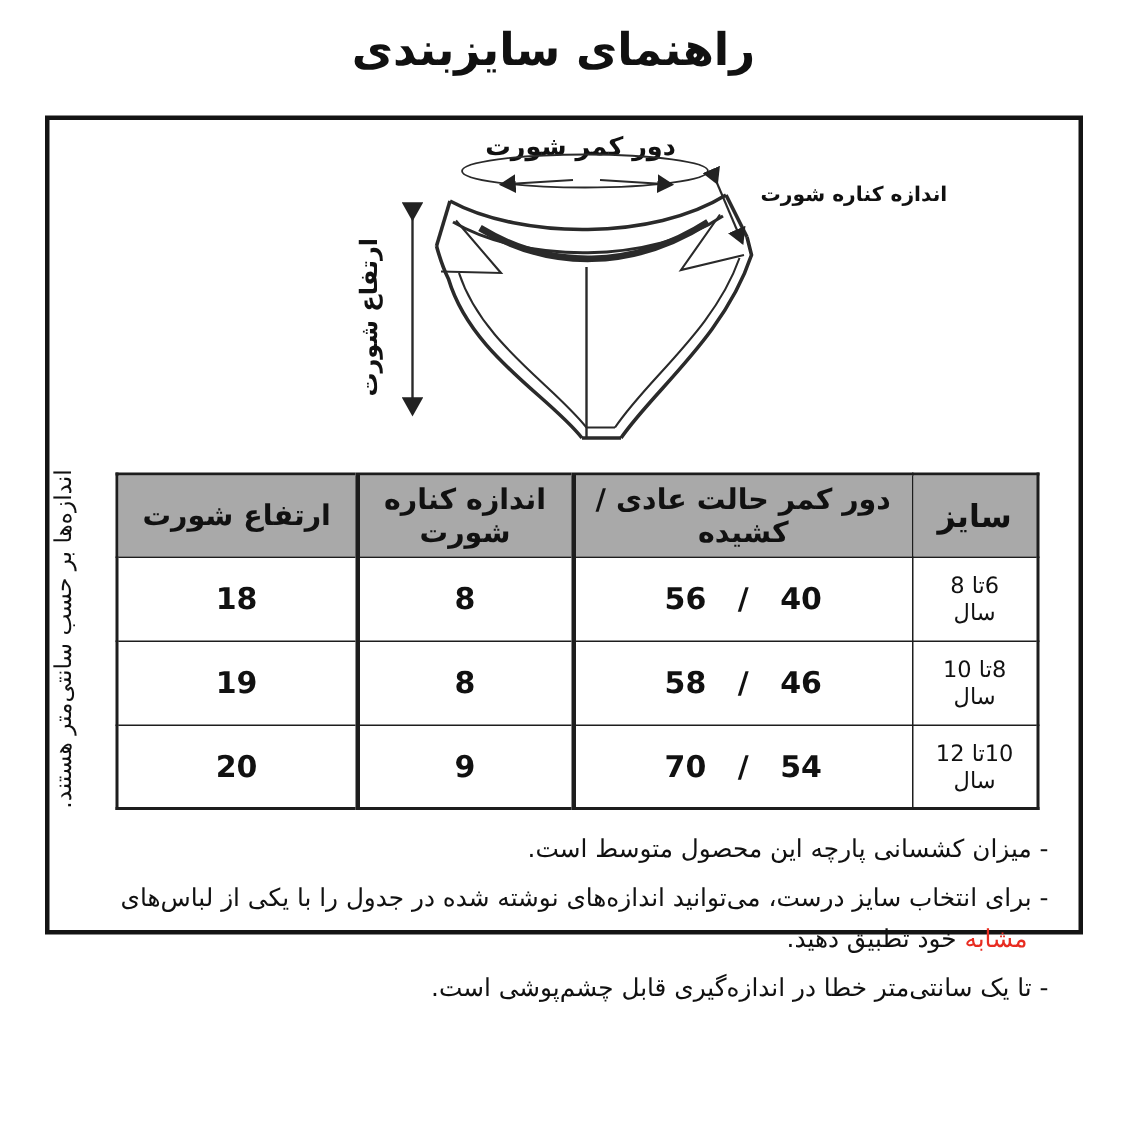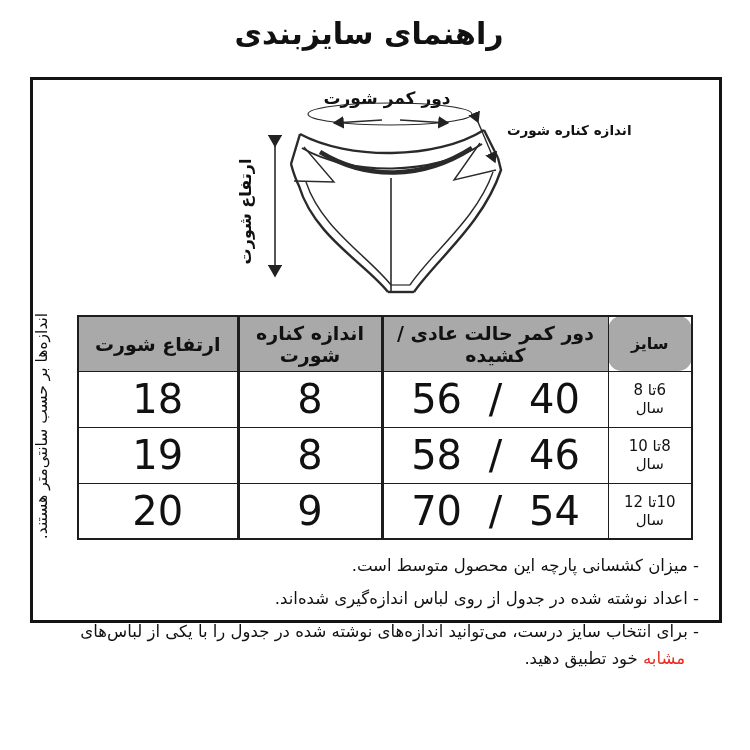--- a/index.html
+++ b/index.html
@@ -23,22 +23,22 @@
               font-size:13.5px; font-weight:bold; }
   .draw { position:absolute; left:217px; top:20px; }
 
   
   .size-table { position:absolute; left:44px; top:235px; width:614px;
                 border-collapse:collapse; direction:rtl; table-layout:fixed; }
   .size-table th, .size-table td { border:1.5px solid #1d1d1d; text-align:center;
                 vertical-align:middle; overflow:hidden; }
   .size-table { border:2.5px solid #1d1d1d; }
   .size-table th { height:55px; background:#a9a9a9; font-size:19px; font-weight:bold; }
-  .size-table td { height:56px; font-size:40px; font-weight:normal; }
-  .size-table th.c-size { font-size:16px;border-radius:14px; }
+  .size-table td { height:56px; font-size:20px; font-weight:bold; }
+  .size-table th.c-size { font-size:21px; }
   .size-table td.c-size { font-size:15px; font-weight:500; padding:0 13px; }
   .size-table col.w-size   { width:84px; }
   .size-table col.w-waist  { width:226px; }
   .size-table col.w-side   { width:144px; }
   .size-table col.w-height { width:160px; }
   
   .size-table th:nth-child(2), .size-table td:nth-child(2),
   .size-table th:nth-child(3), .size-table td:nth-child(3) { border-left-width:3px; }
   .size-table th:nth-child(1), .size-table td:nth-child(1) { border-left-width:1px; }
   td.c-waist { direction:ltr; word-spacing:14px; }
@@ -139,18 +139,18 @@
           <td class="c-size">10تا 12 سال</td>
           <td class="c-waist">70 / 54</td>
           <td class="c-side">9</td>
           <td class="c-height">20</td>
         </tr>
       </tbody>
     </table>
 
     <div class="notes">
       <div class="note">- میزان کشسانی پارچه این محصول متوسط است.</div>
-      <div class="note">- اعداد نوشته شده در جدول از روی لباس اندازه‌گیری شده‌اند.</div>
       <div class="note"><span>- برای انتخاب سایز درست، می‌توانید اندازه‌های نوشته شده در جدول را با یکی از لباس‌های </span><span class="hl">مشابه</span><span> خود تطبیق دهید.</span></div>
+      <div class="note">- تا یک سانتی‌متر خطا در اندازه‌گیری قابل چشم‌پوشی است.</div>
     </div>
 
   </div>
 </div>
 
 </body></html>

